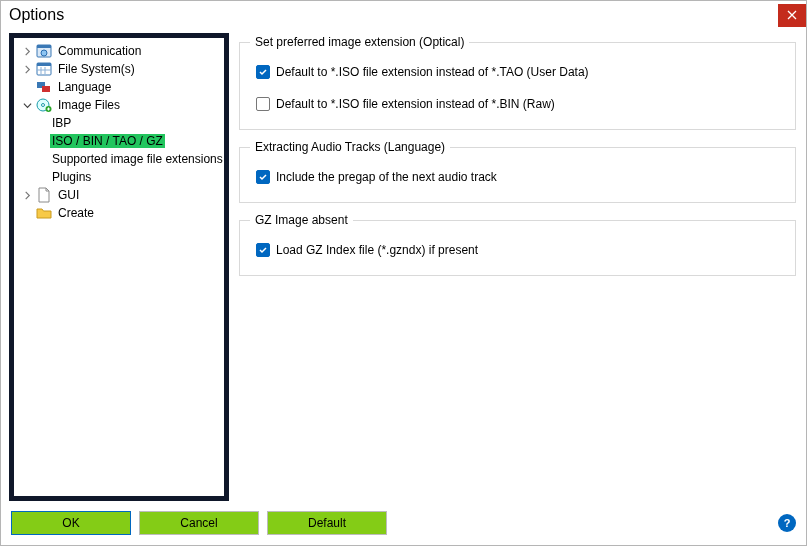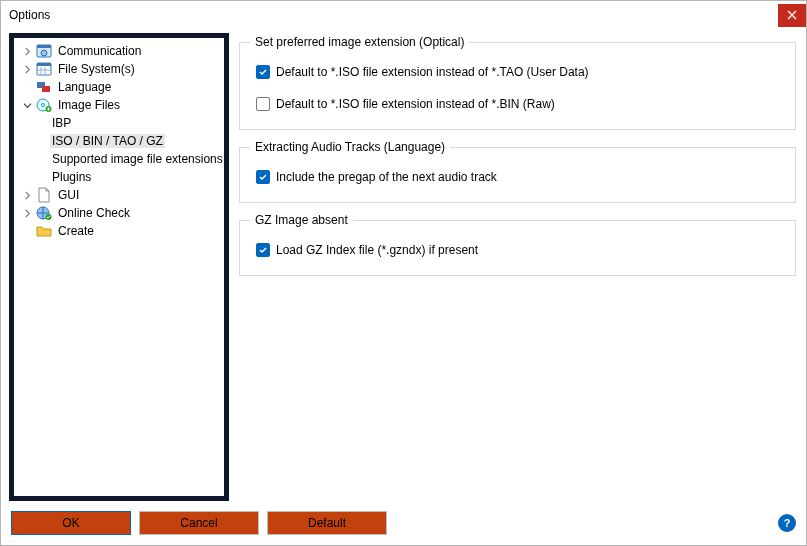--- a/index.html
+++ b/index.html
@@ -8,21 +8,21 @@
     width: 807px; height: 546px;
     border: 1px solid #b5b5b5;
     background: #fff;
     display: flex; flex-direction: column;
     position: relative;
   }
   .titlebar {
     height: 28px;
     display: flex; align-items: center; justify-content: space-between;
     padding: 0 0 0 8px;
-    font-size: 12px;
+    font-size: 16px;
     color: #000;
   }
   .titlebar .title { }
   .titlebar .close {
     width: 28px; height: 23px;
     background: #c42b1c;
     display: flex; align-items: center; justify-content: center;
     cursor: pointer;
   }
   .titlebar .close svg { width: 10px; height: 10px; }
@@ -52,21 +52,21 @@
     width: 14px; height: 14px; display: inline-flex; align-items: center; justify-content: center;
     margin-right: 2px;
     color: #6b6b6b;
   }
   .tree-row .twisty svg { width: 9px; height: 9px; }
   .tree-row .icon {
     width: 16px; height: 16px; display: inline-flex; align-items: center; justify-content: center;
     margin-right: 4px;
   }
   .tree-row .label { padding: 0 2px; }
-  .tree-row.selected .label { background: #e5e5e5; }
+  .tree-row.selected .label { background: #22c55e; }
   .tree-row.depth0 { padding-left: 6px; }
   .tree-row.depth1 { padding-left: 36px; }
   .content-pane {
     flex: 1 1 auto;
     display: flex; flex-direction: column;
     gap: 6px;
     padding: 0 2px;
   }
   fieldset.group {
     border: 1px solid #d9d9d9;
@@ -95,21 +95,21 @@
   .cbx.checked svg path { stroke: #fff; }
   .footer {
     height: 44px;
     display: flex; align-items: center;
     gap: 8px;
     padding: 0 10px;
   }
   .footer .btn {
     width: 120px; height: 24px;
     border: 1px solid #bcbcbc;
-    background: #c2410c;
+    background: #84cc16;
     display: flex; align-items: center; justify-content: center;
     cursor: pointer;
     font-family: inherit; font-size: 12px;
   }
   .footer .btn.default { border-color: #0067c0; }
   .footer .spacer { flex: 1 1 auto; }
   .help-icon {
     width: 18px; height: 18px; border-radius: 50%;
     background: #0067c0; color: #fff;
     display: flex; align-items: center; justify-content: center;
@@ -220,36 +220,20 @@
             </span>
           <span class="icon">
               <svg viewBox="0 0 16 16">
                 <path d="M3 1 h7 l3 3 v11 h-10 z" fill="#fff" stroke="#8a8a8a"></path>
                 <path d="M10 1 v3 h3" fill="none" stroke="#8a8a8a"></path>
               </svg>
             </span>
           <span class="label">GUI</span>
         </div>
 
-        <div class="tree-row depth0">
-          <span class="twisty">
-              <svg viewBox="0 0 10 10">
-                <path d="M3 1 L7 5 L3 9" fill="none" stroke="#767676" stroke-width="1.3"></path>
-              </svg>
-            </span>
-          <span class="icon">
-              <svg viewBox="0 0 16 16">
-                <circle cx="7" cy="8" r="6" fill="#8ec5f2" stroke="#2a6db0"></circle>
-                <path d="M2 8 h10 M7 2 v12" stroke="#2a6db0"></path>
-                <circle cx="12.5" cy="12" r="3" fill="#2aa52a"></circle>
-                <path d="M11 12 l1 1 l2 -2" fill="none" stroke="#fff" stroke-width="1"></path>
-              </svg>
-            </span>
-          <span class="label">Online Check</span>
-        </div>
 
         <div class="tree-row depth0">
           <span class="twisty"></span>
           <span class="icon">
               <svg viewBox="0 0 16 16">
                 <path d="M1 4 h5 l1.5 2 H15 v7 H1 z" fill="#f7c948" stroke="#c99a1f"></path>
               </svg>
             </span>
           <span class="label">Create</span>
         </div>

